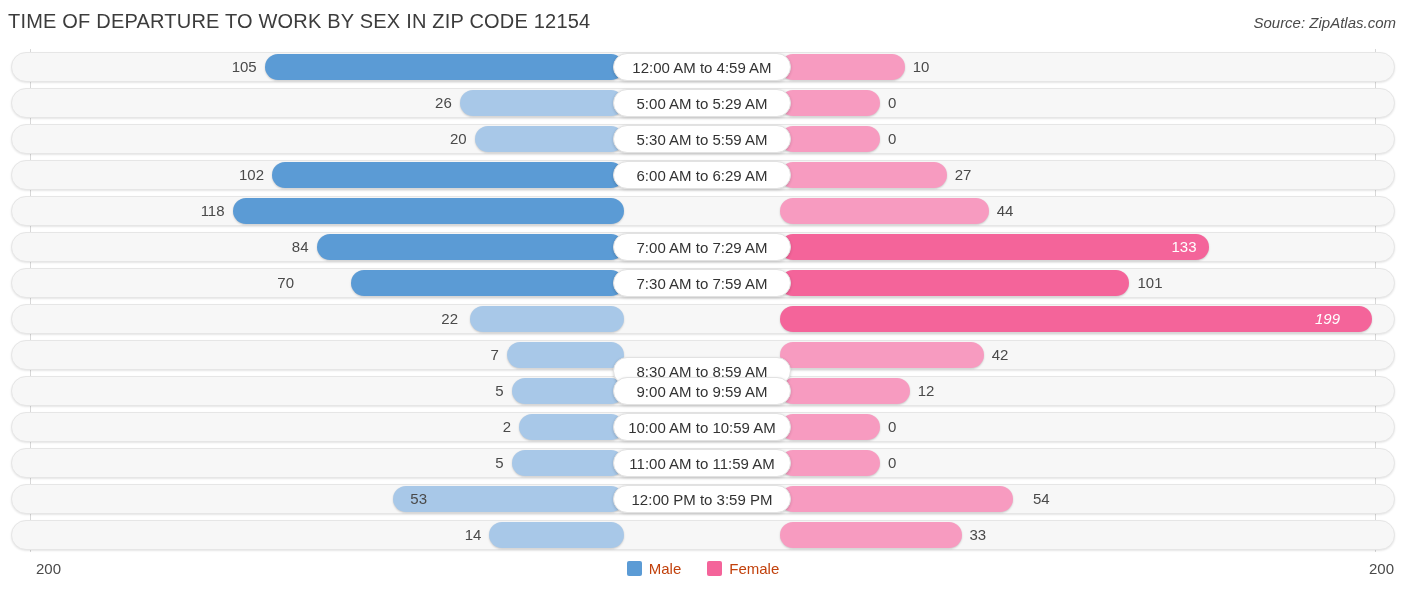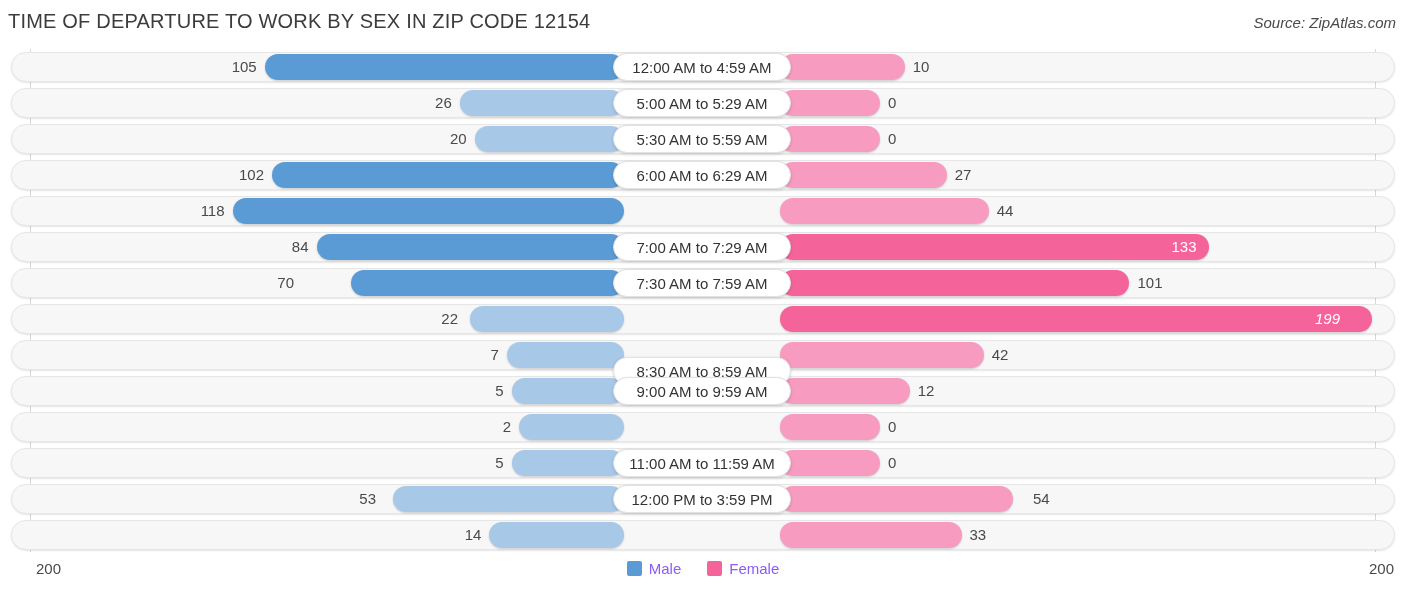--- a/index.html
+++ b/index.html
@@ -75,21 +75,21 @@
     position:absolute;top:8px;font-size:15px;color:#4a4a4a;white-space:nowrap;
   }
   #tick-left{left:36px;}
   #tick-right{right:12px;}
   #legend{
     position:absolute;left:0;top:8px;width:1406px;
     display:flex;justify-content:center;align-items:center;gap:26px;
   }
   .legend-item{display:flex;align-items:center;gap:7px;}
   .legend-swatch{width:15px;height:15px;border-radius:2px;display:inline-block;}
-  .legend-label{font-size:15px;color:#8b5cf6;}
+  .legend-label{font-size:15px;color:#c2410c;}
 </style>
 </head>
 <body>
 
 <div id="header">
   <div id="chart-title">TIME OF DEPARTURE TO WORK BY SEX IN ZIP CODE 12154</div>
   <div id="source-label">Source: ZipAtlas.com</div>
 </div>
 
 <div id="plot">
@@ -173,33 +173,34 @@
         <div class="bar-female" style="left: 769px; width: 129.64px; background: rgb(247, 155, 192);"></div>
         <div class="val val-female" style="left: 906.64px;">12</div>
         <div class="center-pill" style="left: 602px; width: 178px;">9:00 AM to 9:59 AM</div>
       </div>
       <div class="row" style="top: 363px;">
         <div class="track"></div>
         <div class="bar-male" style="left: 508.06px; width: 104.94px; background: rgb(168, 200, 232);"></div>
         <div class="val val-male" style="right: 883.94px;">2</div>
         <div class="bar-female" style="left: 769px; width: 100px; background: rgb(247, 155, 192);"></div>
         <div class="val val-female" style="left: 877px;">0</div>
+        <div class="center-pill" style="left: 602px; width: 178px;">10:00 AM to 10:59 AM</div>
       </div>
       <div class="row" style="top: 399px;">
         <div class="track"></div>
         <div class="bar-male" style="left: 500.65px; width: 112.35px; background: rgb(168, 200, 232);"></div>
         <div class="val val-male" style="right: 891.35px;">5</div>
         <div class="bar-female" style="left: 769px; width: 100px; background: rgb(247, 155, 192);"></div>
         <div class="val val-female" style="left: 877px;">0</div>
         <div class="center-pill" style="left: 602px; width: 178px;">11:00 AM to 11:59 AM</div>
       </div>
       <div class="row" style="top: 435px;">
         <div class="track"></div>
         <div class="bar-male" style="left: 382.09px; width: 230.91px; background: rgb(168, 200, 232);"></div>
-        <div class="val val-male" style="right: 1019px;">53</div>
+        <div class="val val-male" style="right: 968px;">53</div>
         <div class="bar-female" style="left: 769px; width: 233.38px; background: rgb(247, 155, 192);"></div>
         <div class="val val-female" style="left: 1022px;">54</div>
         <div class="center-pill" style="left: 602px; width: 178px;">12:00 PM to 3:59 PM</div>
       </div>
       <div class="row" style="top: 471px;">
         <div class="track"></div>
         <div class="bar-male" style="left: 478.42px; width: 134.58px; background: rgb(168, 200, 232);"></div>
         <div class="val val-male" style="right: 913.58px;">14</div>
         <div class="bar-female" style="left: 769px; width: 181.51px; background: rgb(247, 155, 192);"></div>
         <div class="val val-female" style="left: 958.51px;">33</div>

